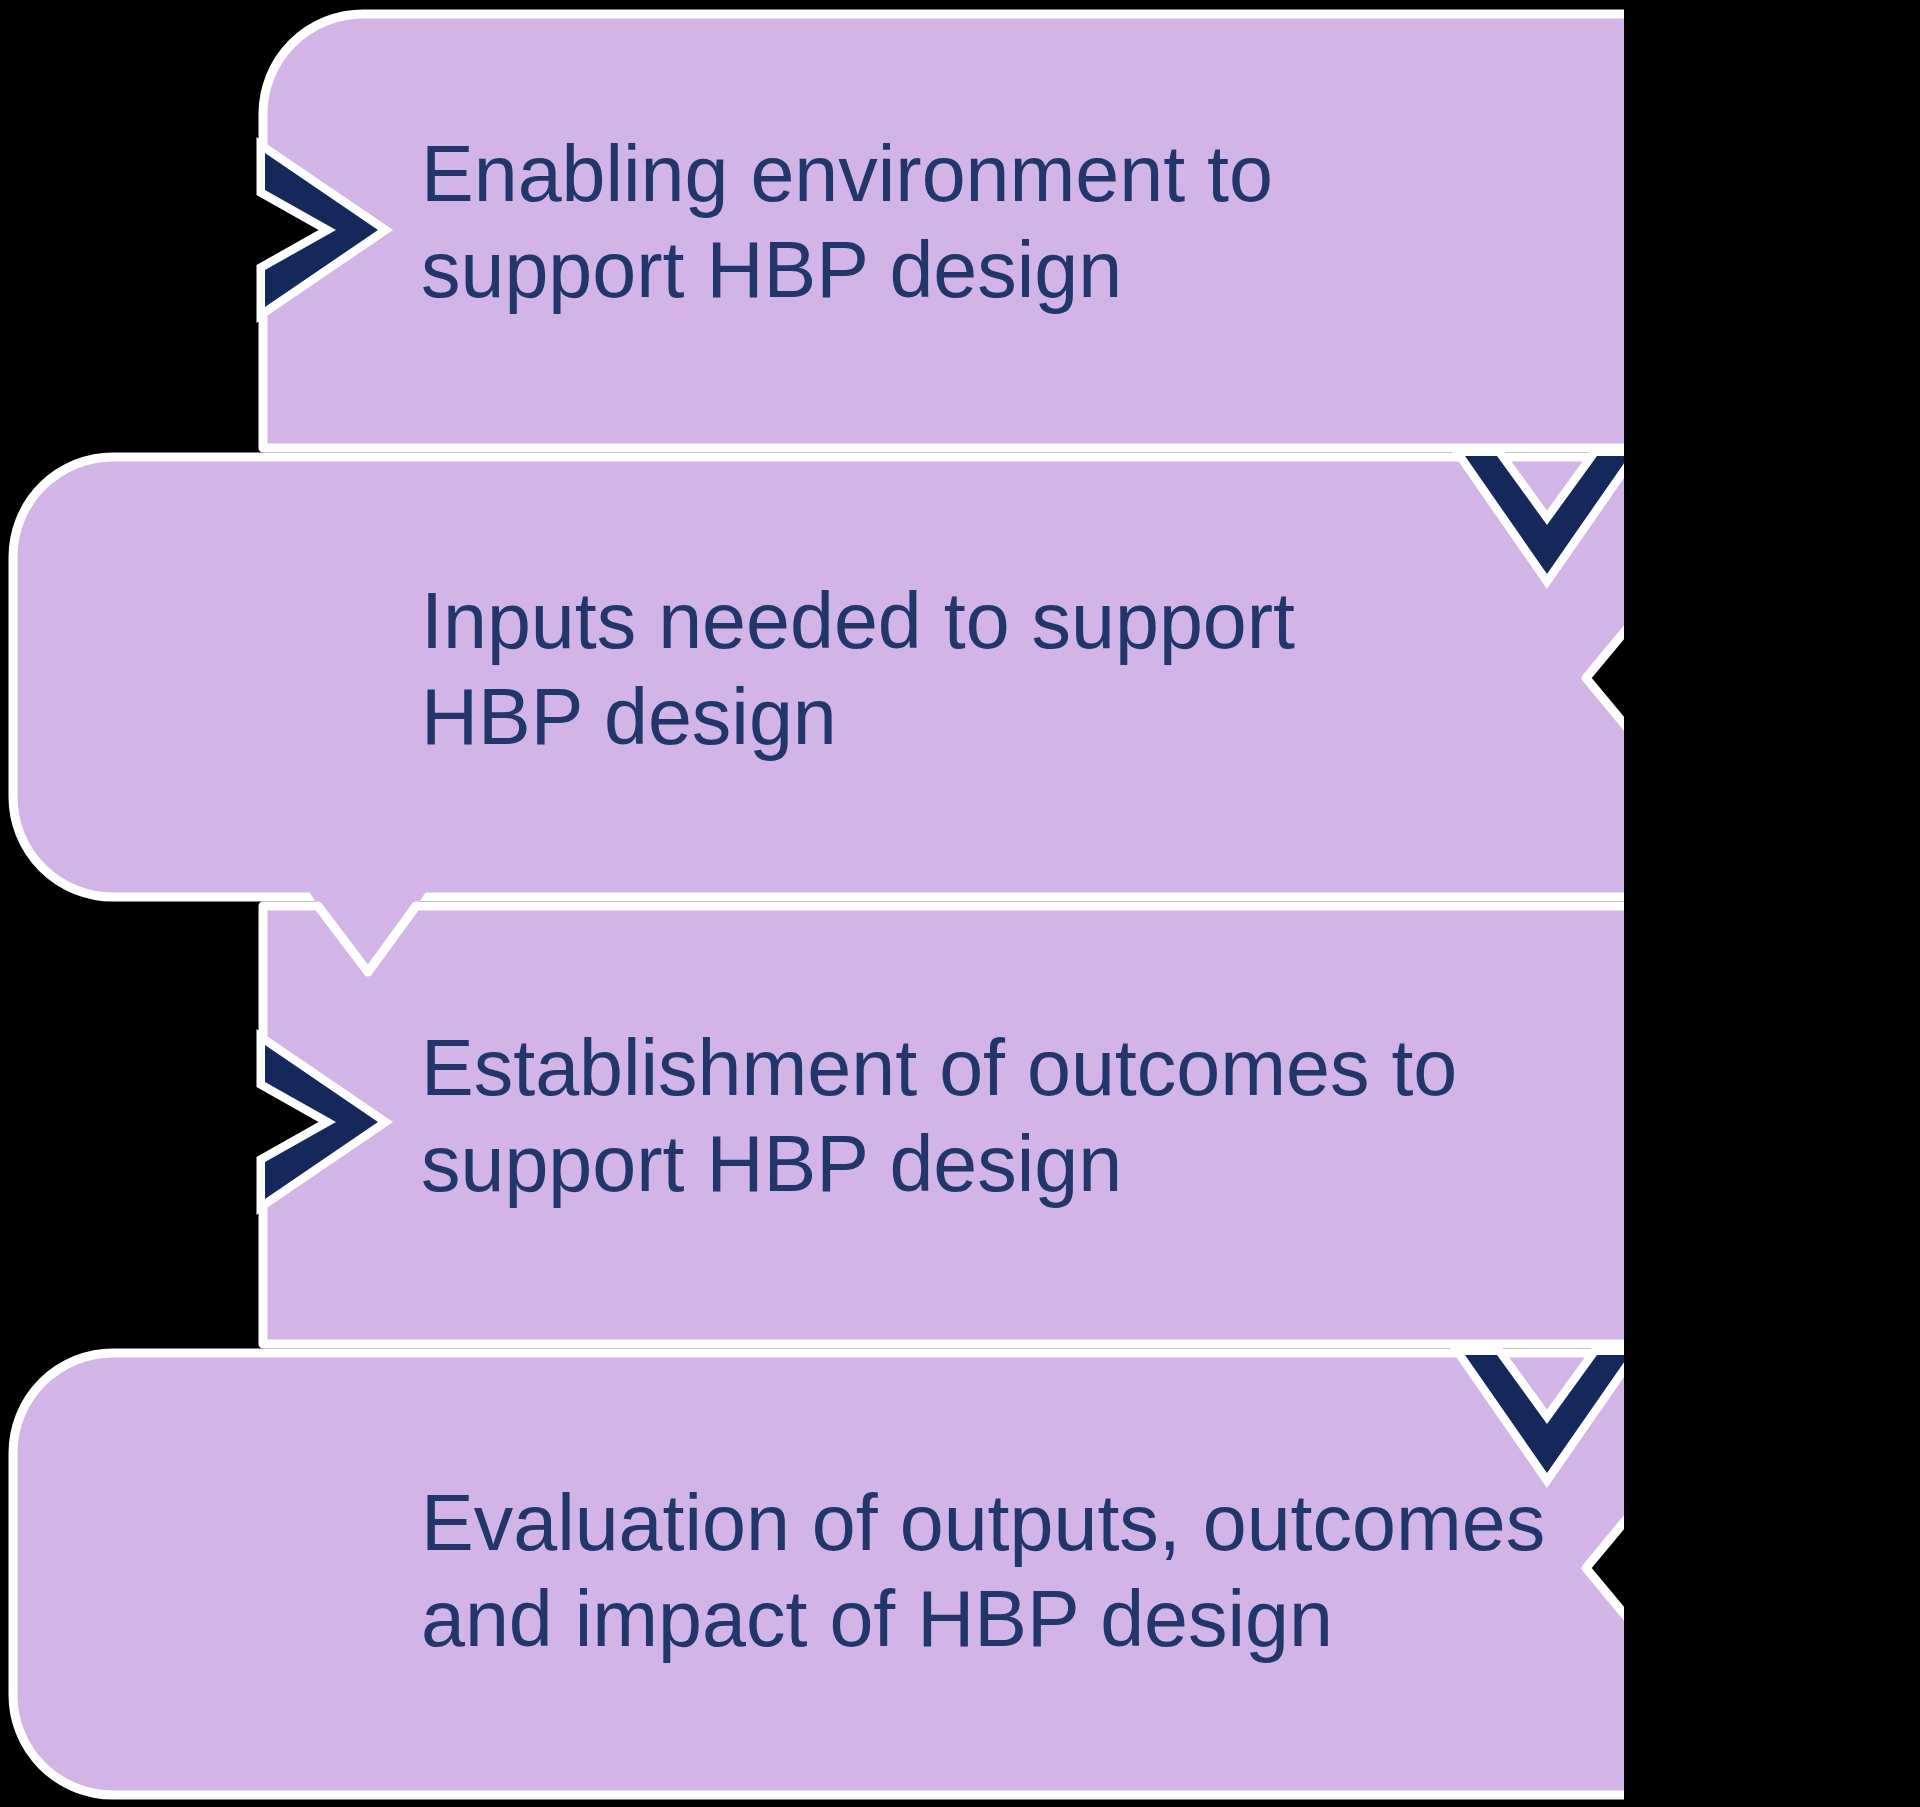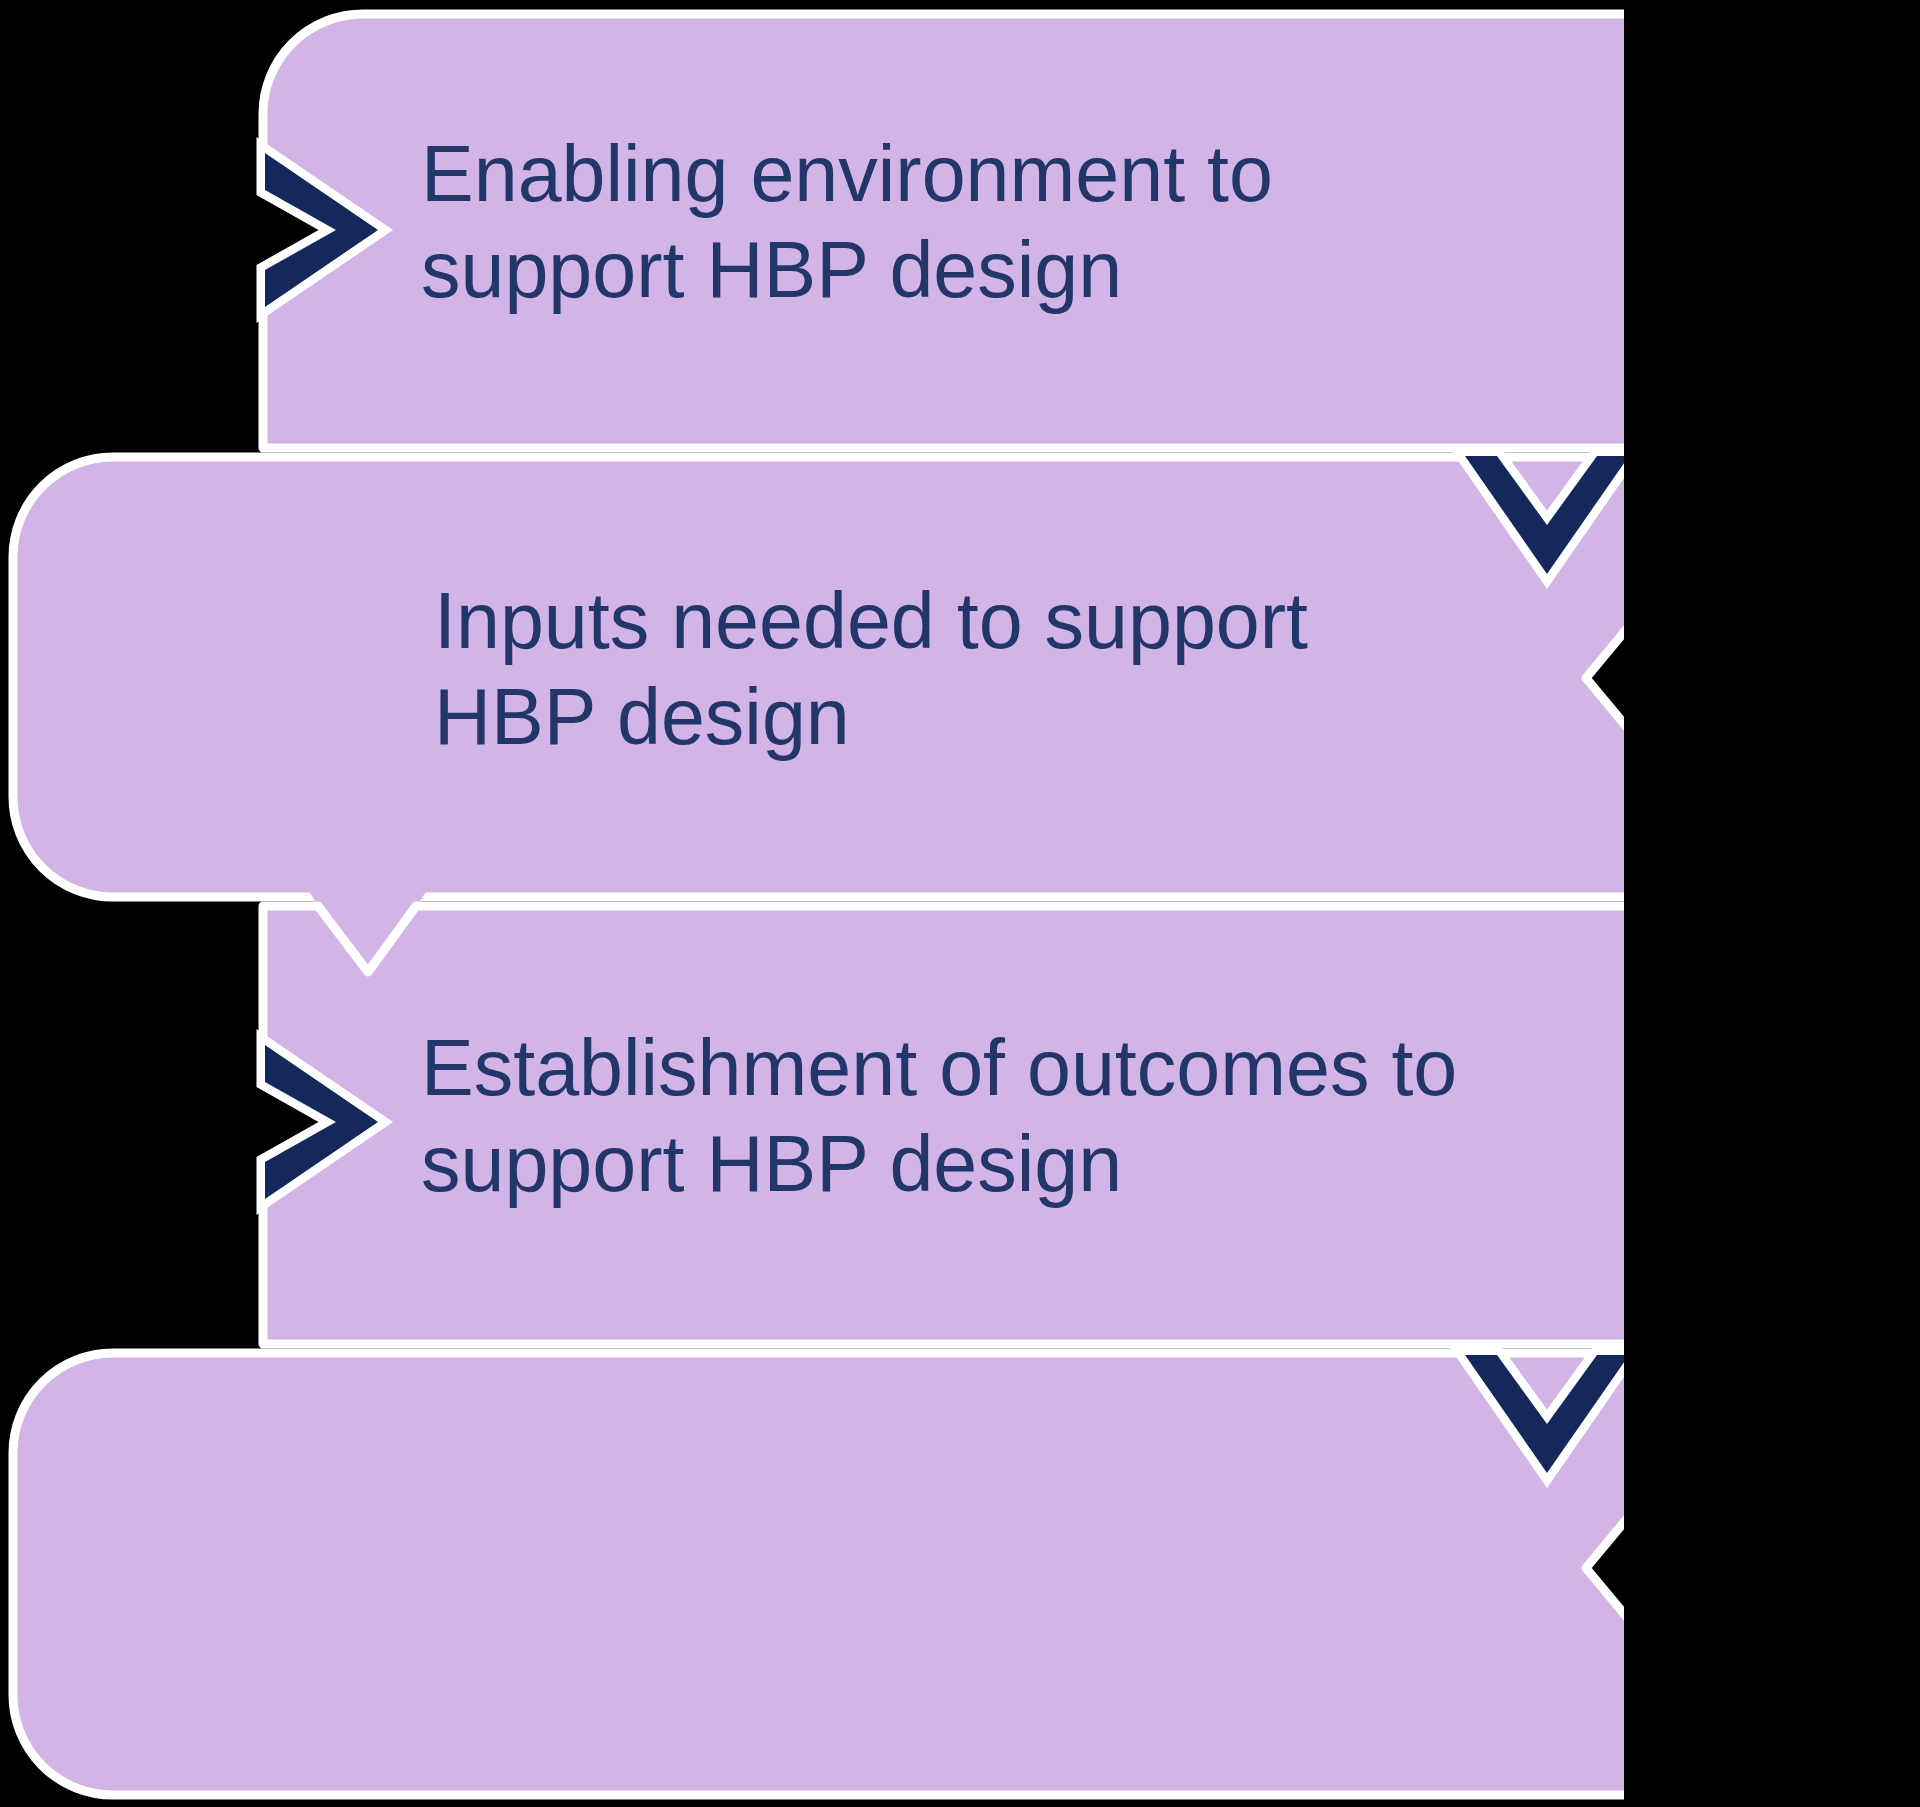--- a/index.html
+++ b/index.html
@@ -61,20 +61,22 @@
     <path class="chev" d="M 265 1045 L 378 1122 L 265 1199 L 265 1162 L 336 1122 L 265 1082 Z"></path>
 
     <path class="chev" d="M 1465 456 L 1547 574 L 1629 456 L 1597 456 L 1547 525 L 1497 456 Z"></path>
 
     <path class="chev" d="M 1465 1355 L 1547 1473 L 1629 1355 L 1597 1355 L 1547 1424 L 1497 1355 Z"></path>
   </svg>
 
   <div class="step-label" style="left:421px;top:126px">Enabling environment to
 support HBP design</div>
 
-  <div class="step-label" style="left:434px;top:573px">Inputs needed to support
+  <div class="step-label" style="left:421px;top:573px">Inputs needed to support
 HBP design</div>
 
   <div class="step-label" style="left:421px;top:1020px">Establishment of outcomes to
 support HBP design</div>
 
+  <div class="step-label" style="left:421px;top:1475px">Evaluation of outputs, outcomes
+and impact of HBP design</div>
 
 </div>
 
 </body></html>

